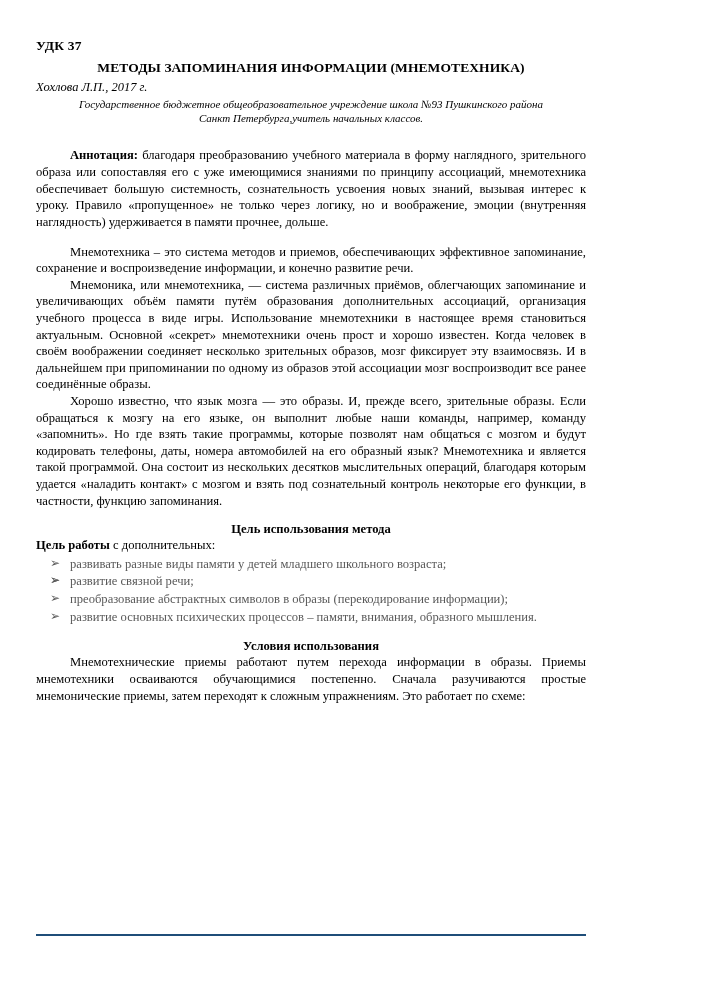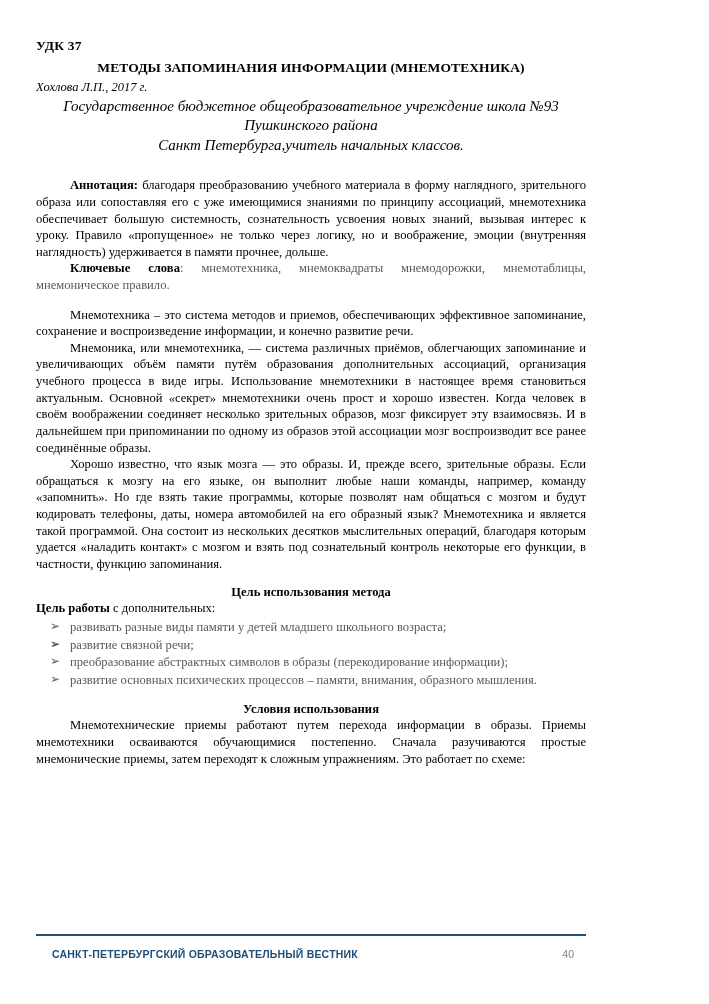--- a/index.html
+++ b/index.html
@@ -38,21 +38,21 @@
     letter-spacing: 0.1px;
   }
   .author {
     font-style: italic;
     font-size: 12.5px;
     margin: 0 0 2px 0;
   }
   .affiliation {
     text-align: center;
     font-style: italic;
-    font-size: 15px;
+    font-size: 11px;
     line-height: 1.3;
     margin: 0 0 0 0;
   }
   .spacer-lg { height: 22px; }
   .spacer-md { height: 13px; }
 
   p.body-par {
     margin: 0;
     text-align: justify;
     font-size: 12.6px;
@@ -137,21 +137,20 @@
 
   <div class="author">Хохлова Л.П., 2017 г.</div>
 
   <div class="affiliation">Государственное бюджетное общеобразовательное учреждение  школа №93 Пушкинского района</div>
   <div class="affiliation">Санкт Петербурга,учитель начальных классов.</div>
 
   <div class="spacer-lg"></div>
 
   <p class="body-par"><span class="lbl-bold">Аннотация:</span><span> благодаря преобразованию учебного материала в форму наглядного, зрительного образа или сопоставляя его с уже имеющимися знаниями по принципу ассоциаций, мнемотехника обеспечивает большую системность, сознательность усвоения новых знаний, вызывая интерес к уроку. Правило «пропущенное» не только через логику, но и воображение, эмоции (внутренняя наглядность) удерживается в памяти прочнее, дольше.</span></p>
 
-  <p class="body-par"><span class="lbl-bold">Ключевые  слова</span><span class="grey">: мнемотехника, мнемоквадраты  мнемодорожки, мнемотаблицы, мнемоническое правило.</span></p>
 
   <div class="spacer-md"></div>
 
   <p class="body-par">Мнемотехника – это система методов и приемов, обеспечивающих эффективное запоминание, сохранение и воспроизведение информации, и конечно развитие речи.</p>
   <p class="body-par">Мнемоника, или мнемотехника, — система различных приёмов, облегчающих запоминание и увеличивающих объём памяти путём образования дополнительных ассоциаций, организация учебного процесса в виде игры. Использование мнемотехники в настоящее время становиться актуальным. Основной «секрет» мнемотехники очень прост и хорошо известен. Когда человек в своём воображении соединяет несколько зрительных образов, мозг фиксирует эту взаимосвязь. И в дальнейшем при припоминании по одному из образов этой ассоциации мозг воспроизводит все ранее соединённые образы.</p>
   <p class="body-par">Хорошо известно, что язык мозга — это образы. И, прежде всего, зрительные образы. Если обращаться к мозгу на его языке, он выполнит любые наши команды, например, команду «запомнить». Но где взять такие программы, которые позволят нам общаться с мозгом и будут кодировать телефоны, даты, номера автомобилей на его образный язык? Мнемотехника и является такой программой. Она состоит из нескольких десятков мыслительных операций, благодаря которым удается «наладить контакт» с мозгом и взять под сознательный контроль некоторые его функции, в частности, функцию запоминания.</p>
 
   <div class="spacer-md"></div>
 
   <div class="section-head">Цель использования метода</div>
@@ -167,18 +166,14 @@
   </ul>
 
   <div class="spacer-md"></div>
 
   <div class="section-head">Условия использования</div>
 
   <p class="body-par">Мнемотехнические  приемы  работают  путем  перехода  информации  в  образы.  Приемы мнемотехники  осваиваются  обучающимися  постепенно.  Сначала  разучиваются  простые мнемонические приемы, затем переходят к сложным упражнениям. Это работает по схеме:</p>
 
   <div class="footer-rule"></div>
 
-  <div class="footer">
-    <div class="footer-title">САНКТ-ПЕТЕРБУРГСКИЙ ОБРАЗОВАТЕЛЬНЫЙ ВЕСТНИК</div>
-    <div class="footer-page">40</div>
-  </div>
 
 </div>
 
 </body></html>

